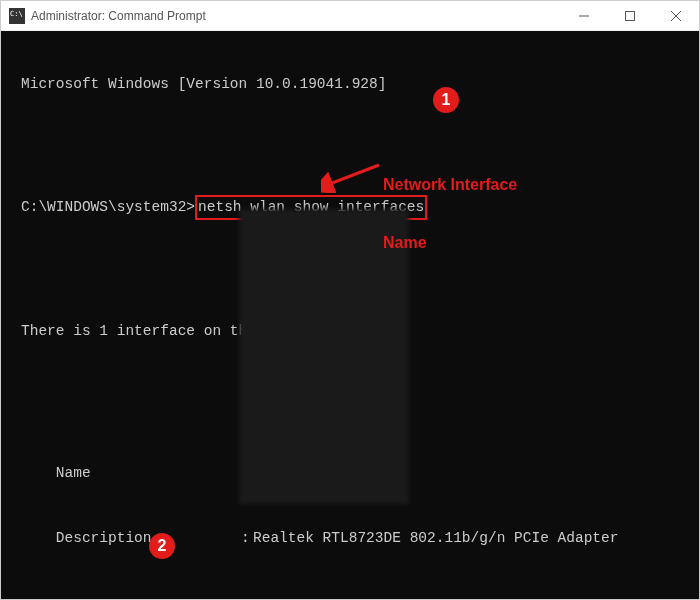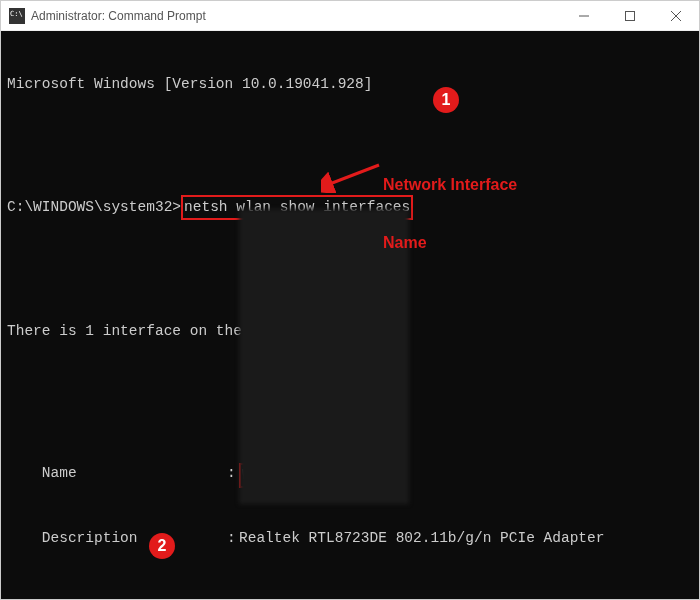--- a/index.html
+++ b/index.html
@@ -62,21 +62,21 @@
       font-size: 11px;
       color: #555;
     }
     .win-btn svg { stroke: #555; }
     .terminal {
       flex: 1;
       background: #0c0c0c;
       color: #cccccc;
       font-size: 14.5px;
       line-height: 1.4;
-      padding: 2px 6px;
+      padding: 2px 20px;
       white-space: pre;
       overflow: hidden;
       position: relative;
       font-family: Consolas, "Courier New", monospace;
     }
     .line { display: block; white-space: pre; }
     .hl-red-box {
       border: 2px solid #e21b1b;
       padding: 0 1px;
       display: inline-block;

